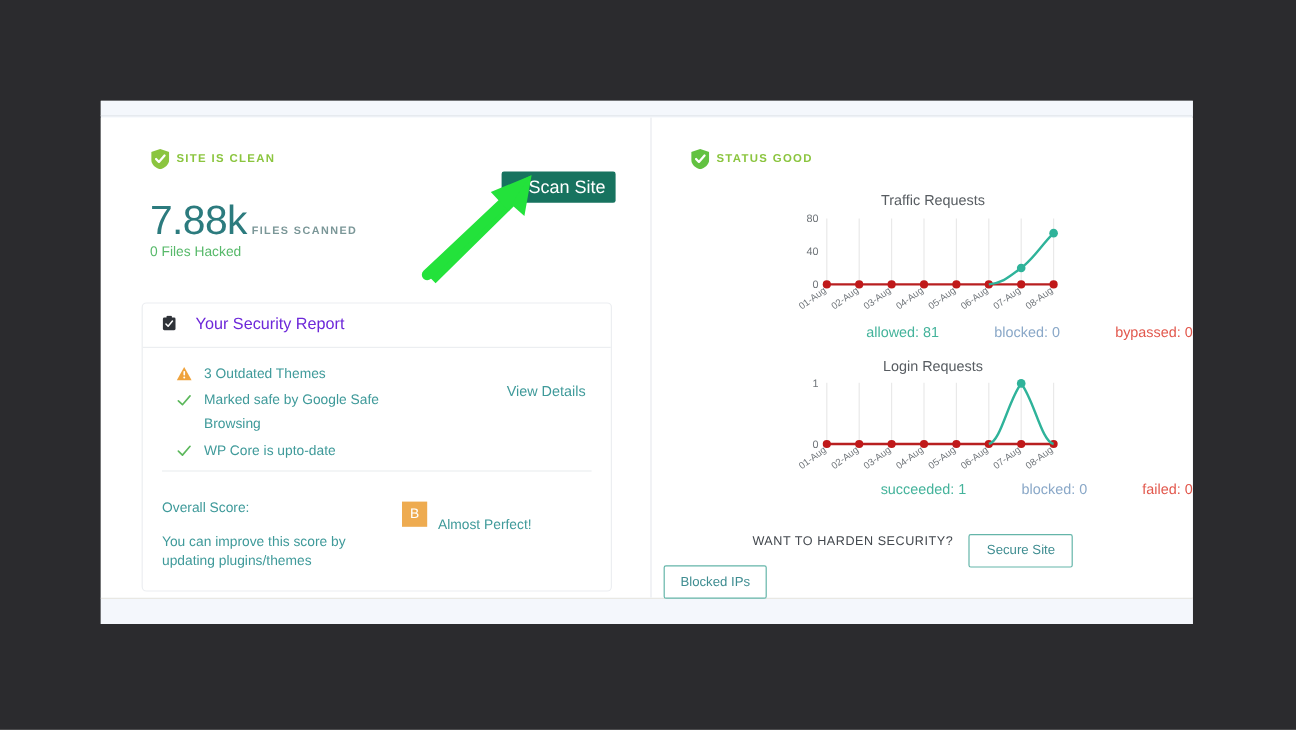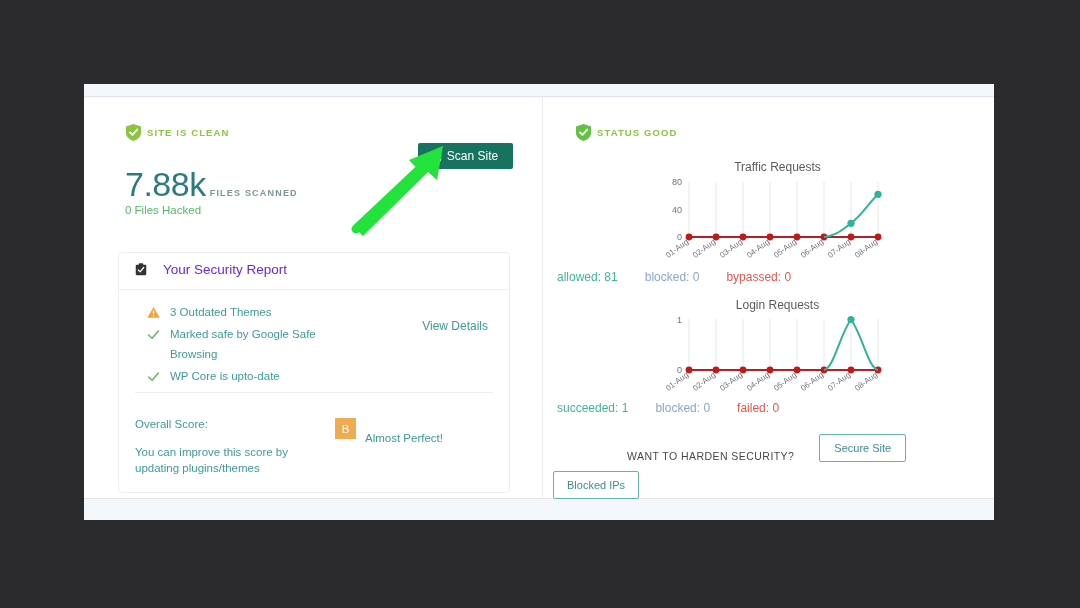--- a/index.html
+++ b/index.html
@@ -108,21 +108,21 @@
 
   
   #scan-btn {
     position: absolute;
     right: 29px; top: 45px;
     width: 95px; height: 26px;
     background: #17735f;
     color: #ffffff;
     border: none;
     border-radius: 2px;
-    font-size: 12px;
+    font-size: 15px;
     font-family: "Liberation Sans", sans-serif;
     display: flex;
     align-items: center;
     justify-content: center;
     gap: 5px;
     cursor: pointer;
   }
   #scan-btn .refresh-icon {
     display: inline-block;
     width: 9px; height: 9px;
@@ -206,36 +206,36 @@
   .chart-block { position: relative; }
   .chart-title {
     text-align: center;
     font-size: 12px;
     color: #575c61;
     margin-left: 18px;
   }
   svg.plot { display: block; margin: 0 auto; }
   .stats-row {
     display: flex;
-    justify-content: flex-start;
-    gap: 27px;
+    justify-content: flex-end;
+    gap: 46px;
     font-size: 12px;
     margin-left: 14px;
   }
   .stat-a { color: #44b39b; }
   .stat-b { color: #8aa8c8; }
   .stat-c { color: #e2584d; }
 
   
   #harden-row {
     position: absolute;
-    left: 84px; top: 336px;
-    display: flex;
-    align-items: flex-end;
-    gap: 25px;
+    left: 84px; top: 347px;
+    display: flex;
+    align-items: flex-start;
+    gap: 13px;
   }
   .harden-text {
     font-size: 10.5px;
     color: #43484e;
     letter-spacing: 0.45px;
   }
   .outline-btn {
     border: 1px solid #64b5a9;
     background: #ffffff;
     color: #3f8d91;

